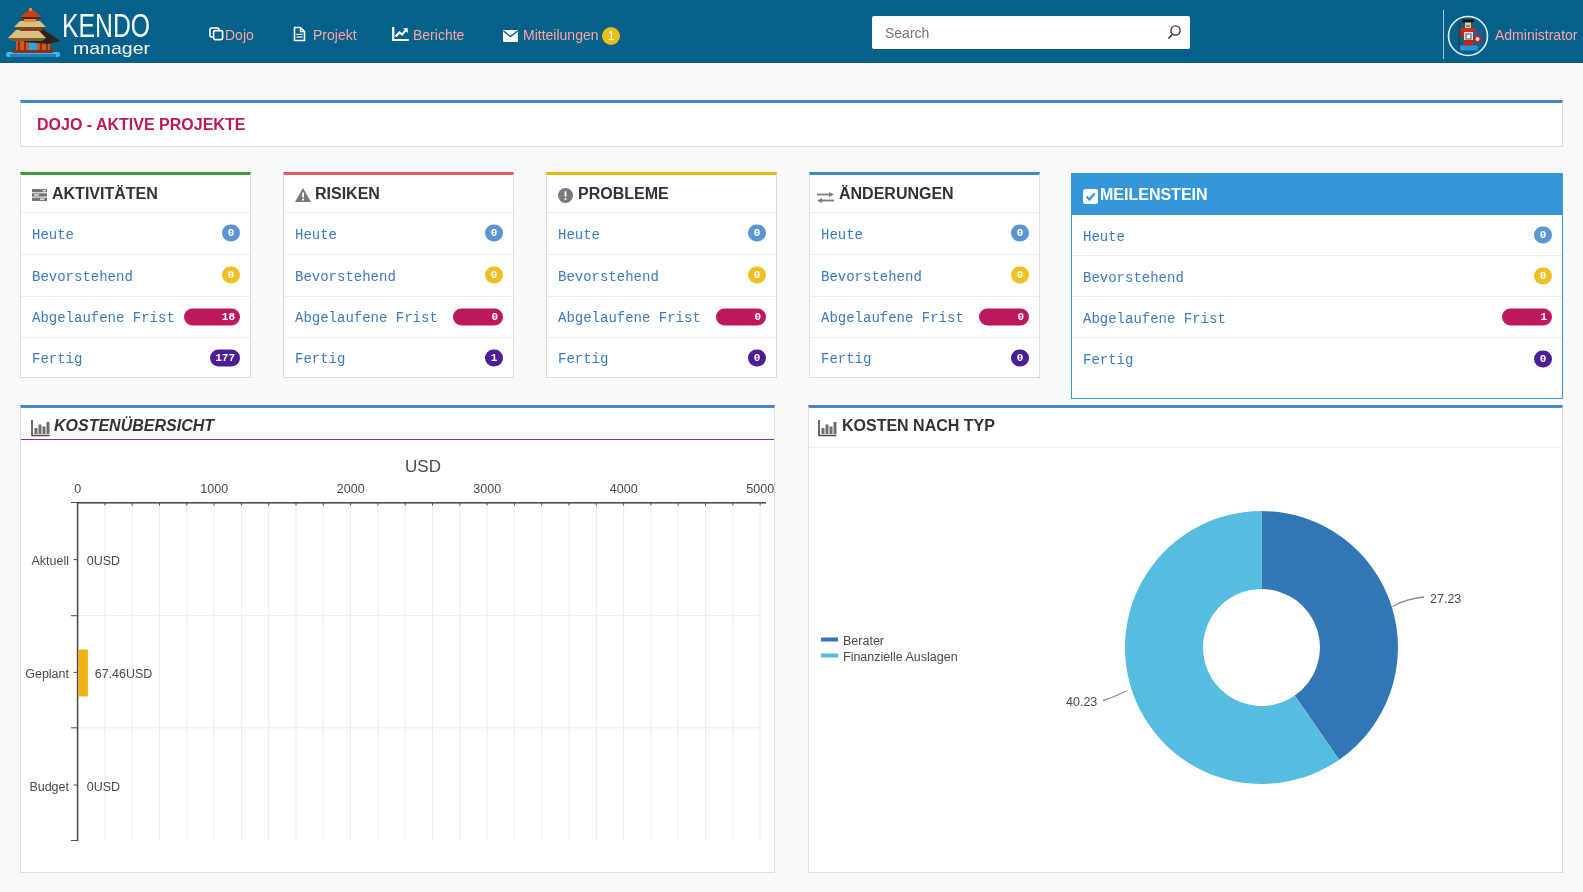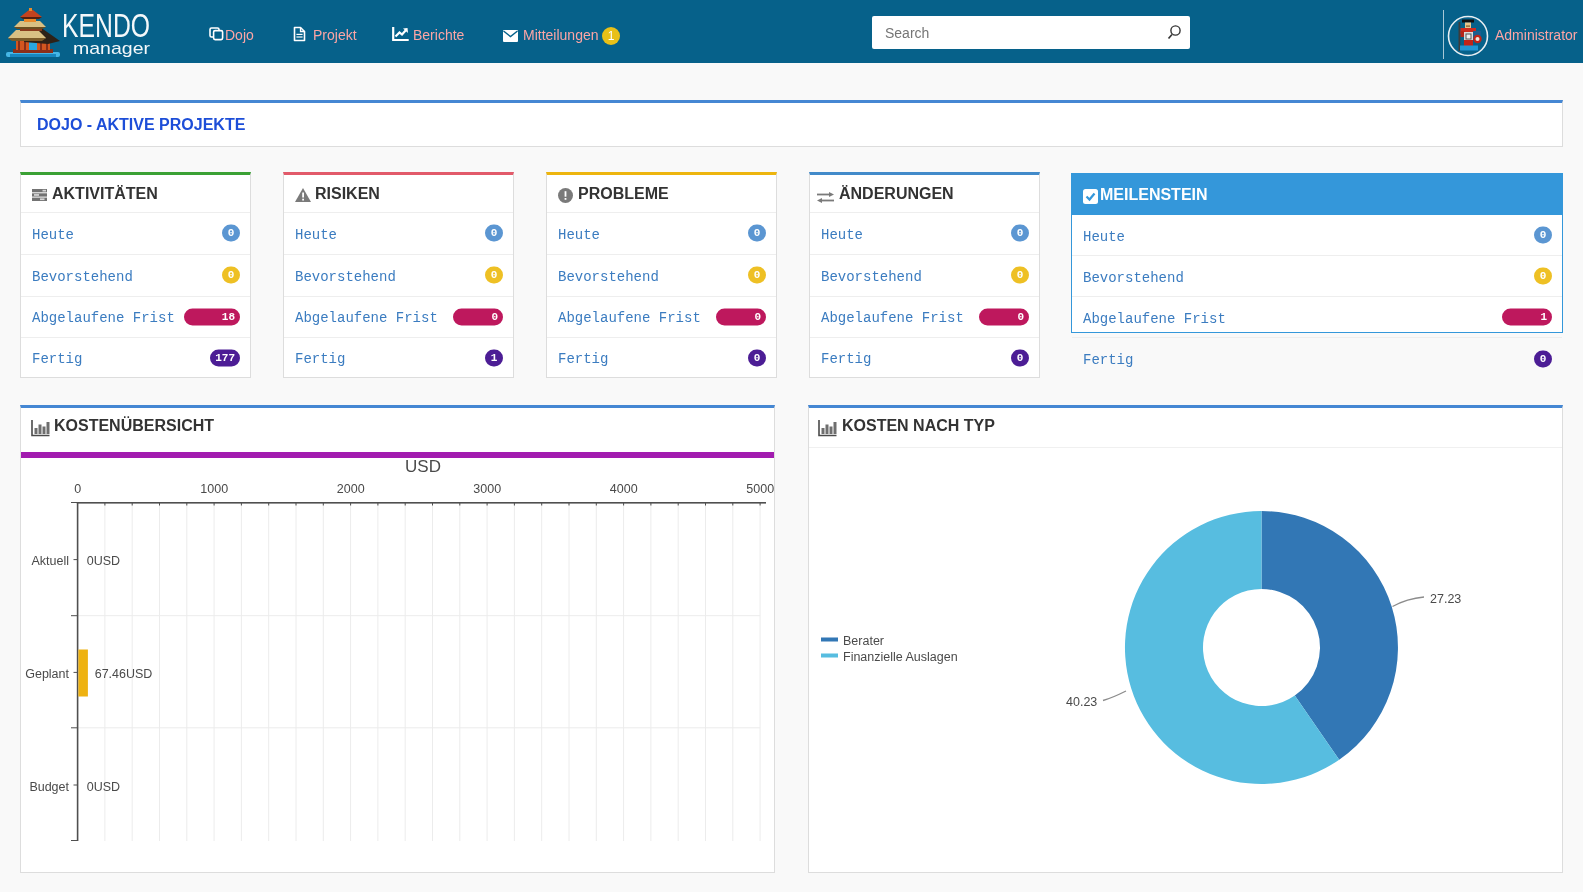--- a/index.html
+++ b/index.html
@@ -109,21 +109,21 @@
     <rect x="26" y="16" width="8" height="9" fill="#1d5e8f"></rect>
     <circle cx="30.5" cy="24" r="4.2" fill="#c22418"></circle>
     <circle cx="30.5" cy="24" r="2" fill="#efe7dc"></circle>
     <rect x="17" y="25" width="9" height="6" fill="#c22418"></rect>
     <rect x="13" y="30.5" width="18" height="5" fill="#2196d3"></rect>
   </svg>
   <span class="nav-t" style="left:1495px">Administrator</span>
 </div>
 
 <div class="panel" style="left:20px;top:100px;width:1543px;height:47px;">
-  <span class="abs" style="left:16px;top:13px;font-size:16px;font-weight:bold;color:#1d4ed8;">DOJO - AKTIVE PROJEKTE</span>
+  <span class="abs" style="left:16px;top:13px;font-size:16px;font-weight:bold;color:#be185d;">DOJO - AKTIVE PROJEKTE</span>
 </div>
 
 <div class="card" style="left:20px;border-top:3px solid #3ba135;">
   <div class="chead">
     <svg class="abs" style="left:11px;top:14px" width="15" height="12" viewBox="0 0 15 12">
       <rect x="0" y="0" width="15" height="3.3" fill="#737373"></rect>
         <rect x="10.5" y="0.8" width="3.5" height="1.7" fill="#d8d8d8"></rect>
       <rect x="0" y="4.3" width="15" height="3.3" fill="#737373"></rect>
         <rect x="2" y="5.1" width="5" height="1.7" fill="#d8d8d8"></rect>
       <rect x="0" y="8.6" width="15" height="3.4" fill="#737373"></rect>
@@ -224,21 +224,21 @@
   <div class="crow" style="height:41.5px">
       <span class="lnk">Abgelaufene Frist</span>
       <span class="bdg b-red">0</span>
     </div>
   <div class="crow" style="height:39px">
       <span class="lnk">Fertig</span>
       <span class="bdg b-grn">0</span>
     </div>
 </div>
 
-<div class="card" style="left:1071px;top:173px;width:492px;height:160px;border:1px solid #3497da;">
+<div class="card" style="left:1071px;top:173px;width:492px;height:226px;border:1px solid #3497da;">
   <div class="chead" style="height:41px;background:#3497da;border-bottom:none;">
     <svg class="abs" style="left:11px;top:15px" width="15" height="15" viewBox="0 0 15 15">
       <rect x="0" y="0" width="15" height="15" rx="2.5" fill="#fff"></rect>
       <path d="M3.5 7.5 L6.5 10.5 L11.5 4.5" fill="none" stroke="#3497da" stroke-width="2.2"></path>
     </svg>
     <span class="ctitle" style="color:#fff;top:12px;left:28px;">MEILENSTEIN</span>
   </div>
   <div class="crow" style="height:41px">
       <span class="lnk">Heute</span>
       <span class="bdg b-blue">0</span>
@@ -251,21 +251,21 @@
       <span class="lnk">Abgelaufene Frist</span>
       <span class="bdg b-red">1</span>
     </div>
   <div class="crow" style="height:41px">
       <span class="lnk">Fertig</span>
       <span class="bdg b-grn">0</span>
     </div>
 </div>
 
 <div class="panel" style="left:20px;top:405px;width:755px;height:468px;">
-  <div style="position:relative;height:50px;border-bottom:6px solid #a21caf;">
+  <div style="position:relative;height:32px;border-bottom:1px solid #a21caf;font-style:italic;">
     <svg class="abs" style="left:10px;top:12px" width="19" height="17" viewBox="0 0 19 17">
       <path d="M1 0 v15.5 h17.5" fill="none" stroke="#4a4a4a" stroke-width="1.6"></path>
       <rect x="3.5" y="8" width="3" height="6" fill="#6e6e6e"></rect>
       <rect x="7.5" y="4.5" width="3" height="9.5" fill="#6e6e6e"></rect>
       <rect x="11.5" y="6.5" width="3" height="7.5" fill="#6e6e6e"></rect>
       <rect x="15.5" y="2" width="3" height="12" fill="#6e6e6e"></rect>
     </svg>
     <span class="abs" style="left:33px;top:9px;font-size:16px;font-weight:bold;color:#333;">KOSTENÜBERSICHT</span>
   </div>
   <svg class="abs" style="left:0;top:40px" width="753" height="420" viewBox="0 0 753 420" font-family="Liberation Sans,sans-serif">

